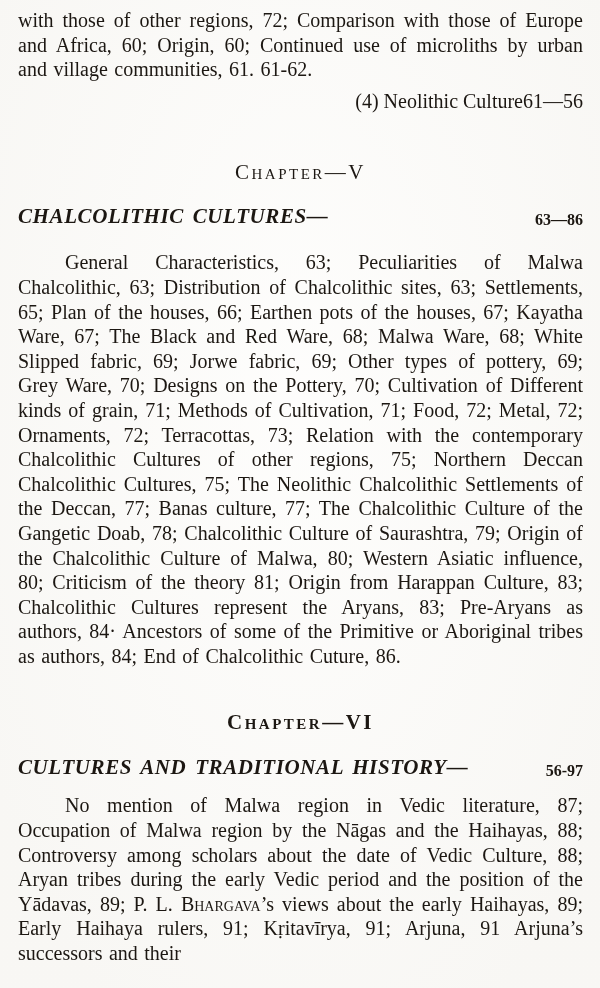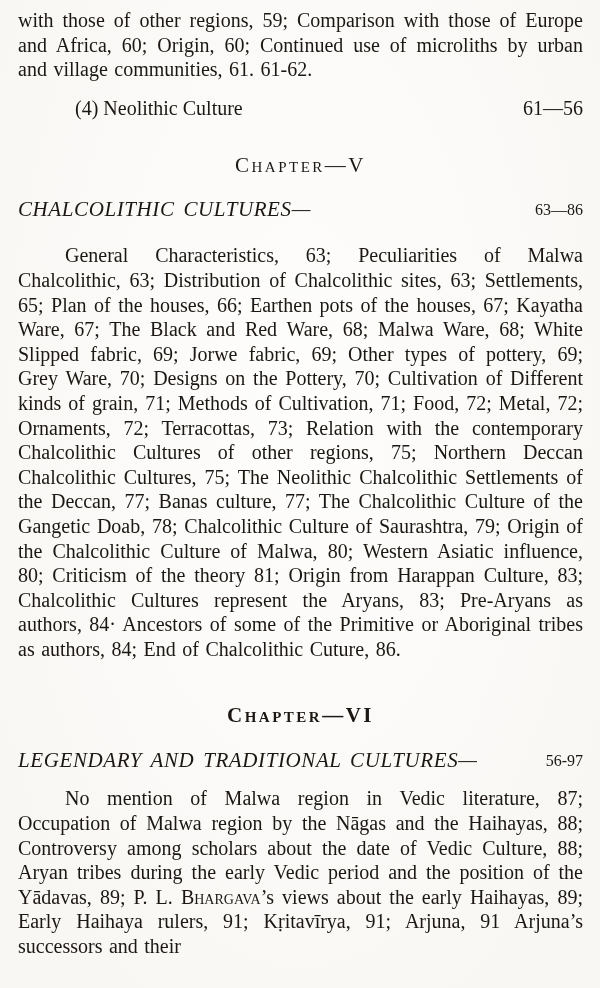--- a/index.html
+++ b/index.html
@@ -26,45 +26,45 @@
     line-height: 24.6px;
     text-align: justify;
     margin: 0;
     word-spacing: 1.5px;
   }
   .first-indent {
     text-indent: 47px;
   }
   .subentry-row {
     display: flex;
-    justify-content: space-between;
+    justify-content: flex-end;
     align-items: baseline;
     font-size: 20px;
     line-height: 24.6px;
-    margin-top: 14px;
+    margin-top: 7px;
     padding-left: 57px;
-    gap: 19px;
   }
   .chapter-heading {
     text-align: center;
     font-variant: small-caps;
     letter-spacing: 2.5px;
     font-size: 21px;
     line-height: 24px;
-    margin-top: 33px;
+    margin-top: 47px;
   }
   .chapter-heading.vi {
     margin-top: 42px;
     font-weight: bold;
   }
   .section-row {
     display: flex;
     justify-content: space-between;
-    align-items: center;
+    align-items: flex-end;
     margin-top: 20px;
+    font-weight: bold;
   }
   .section-row.vi {
     margin-top: 21px;
   }
   .section-title {
     font-style: italic;
     font-size: 21px;
     letter-spacing: 0.6px;
     word-spacing: 3px;
   }
@@ -80,38 +80,38 @@
   }
   .smallcaps {
     font-variant: small-caps;
   }
 </style>
 </head>
 <body>
 
 <div class="page">
 
-  <p class="bodytext">with those of other regions, 59; Comparison with those of Europe and Africa, 60; Origin, 60; Continued use of microliths by urban and village communities, 61. 61-62.</p>
+  <p class="bodytext">with those of other regions, 72; Comparison with those of Europe and Africa, 60; Origin, 60; Continued use of microliths by urban and village communities, 61. 61-62.</p>
 
   <div class="subentry-row">
     <span>(4) Neolithic Culture</span>
     <span>61—56</span>
   </div>
 
   <div class="chapter-heading">Chapter—V</div>
 
   <div class="section-row">
     <span class="section-title">CHALCOLITHIC CULTURES—</span>
     <span class="section-pages">63—86</span>
   </div>
 
   <p class="bodytext first-indent chapter-body">General Characteristics, 63; Peculiarities of Malwa Chalcolithic, 63; Distribution of Chalcolithic sites, 63; Settlements, 65; Plan of the houses, 66; Earthen pots of the houses, 67; Kayatha Ware, 67; The Black and Red Ware, 68; Malwa Ware, 68; White Slipped fabric, 69; Jorwe fabric, 69; Other types of pottery, 69; Grey Ware, 70; Designs on the Pottery, 70; Cultivation of Different kinds of grain, 71; Methods of Cultivation, 71; Food, 72; Metal, 72; Ornaments, 72; Terracottas, 73; Relation with the contemporary Chalcolithic Cultures of other regions, 75; Northern Deccan Chalcolithic Cultures, 75; The Neolithic Chalcolithic Settlements of the Deccan, 77; Banas culture, 77; The Chalcolithic Culture of the Gangetic Doab, 78; Chalcolithic Culture of Saurashtra, 79; Origin of the Chalcolithic Culture of Malwa, 80; Western Asiatic influence, 80; Criticism of the theory 81; Origin from Harappan Culture, 83; Chalcolithic Cultures represent the Aryans, 83; Pre-Aryans as authors, 84· Ancestors of some of the Primitive or Aboriginal tribes as authors, 84; End of Chalcolithic Cuture, 86.</p>
 
   <div class="chapter-heading vi">Chapter—VI</div>
 
   <div class="section-row vi">
-    <span class="section-title">LEGENDARY AND TRADITIONAL CULTURES—</span>
+    <span class="section-title">CULTURES AND TRADITIONAL HISTORY—</span>
     <span class="section-pages">56-97</span>
   </div>
 
   <p class="bodytext first-indent chapter-body vi"><span>No mention of Malwa region in Vedic literature, 87; Occupation of Malwa region by the Nāgas and the Haihayas, 88; Controversy among scholars about the date of Vedic Culture, 88; Aryan tribes during the early Vedic period and the position of the Yādavas, 89; P. L. </span><span class="smallcaps">Bhargava</span><span>’s views about the early Haihayas, 89; Early Haihaya rulers, 91; Kṛitavīrya, 91; Arjuna, 91 Arjuna’s successors and their</span></p>
 
 </div>
 
 </body></html>

